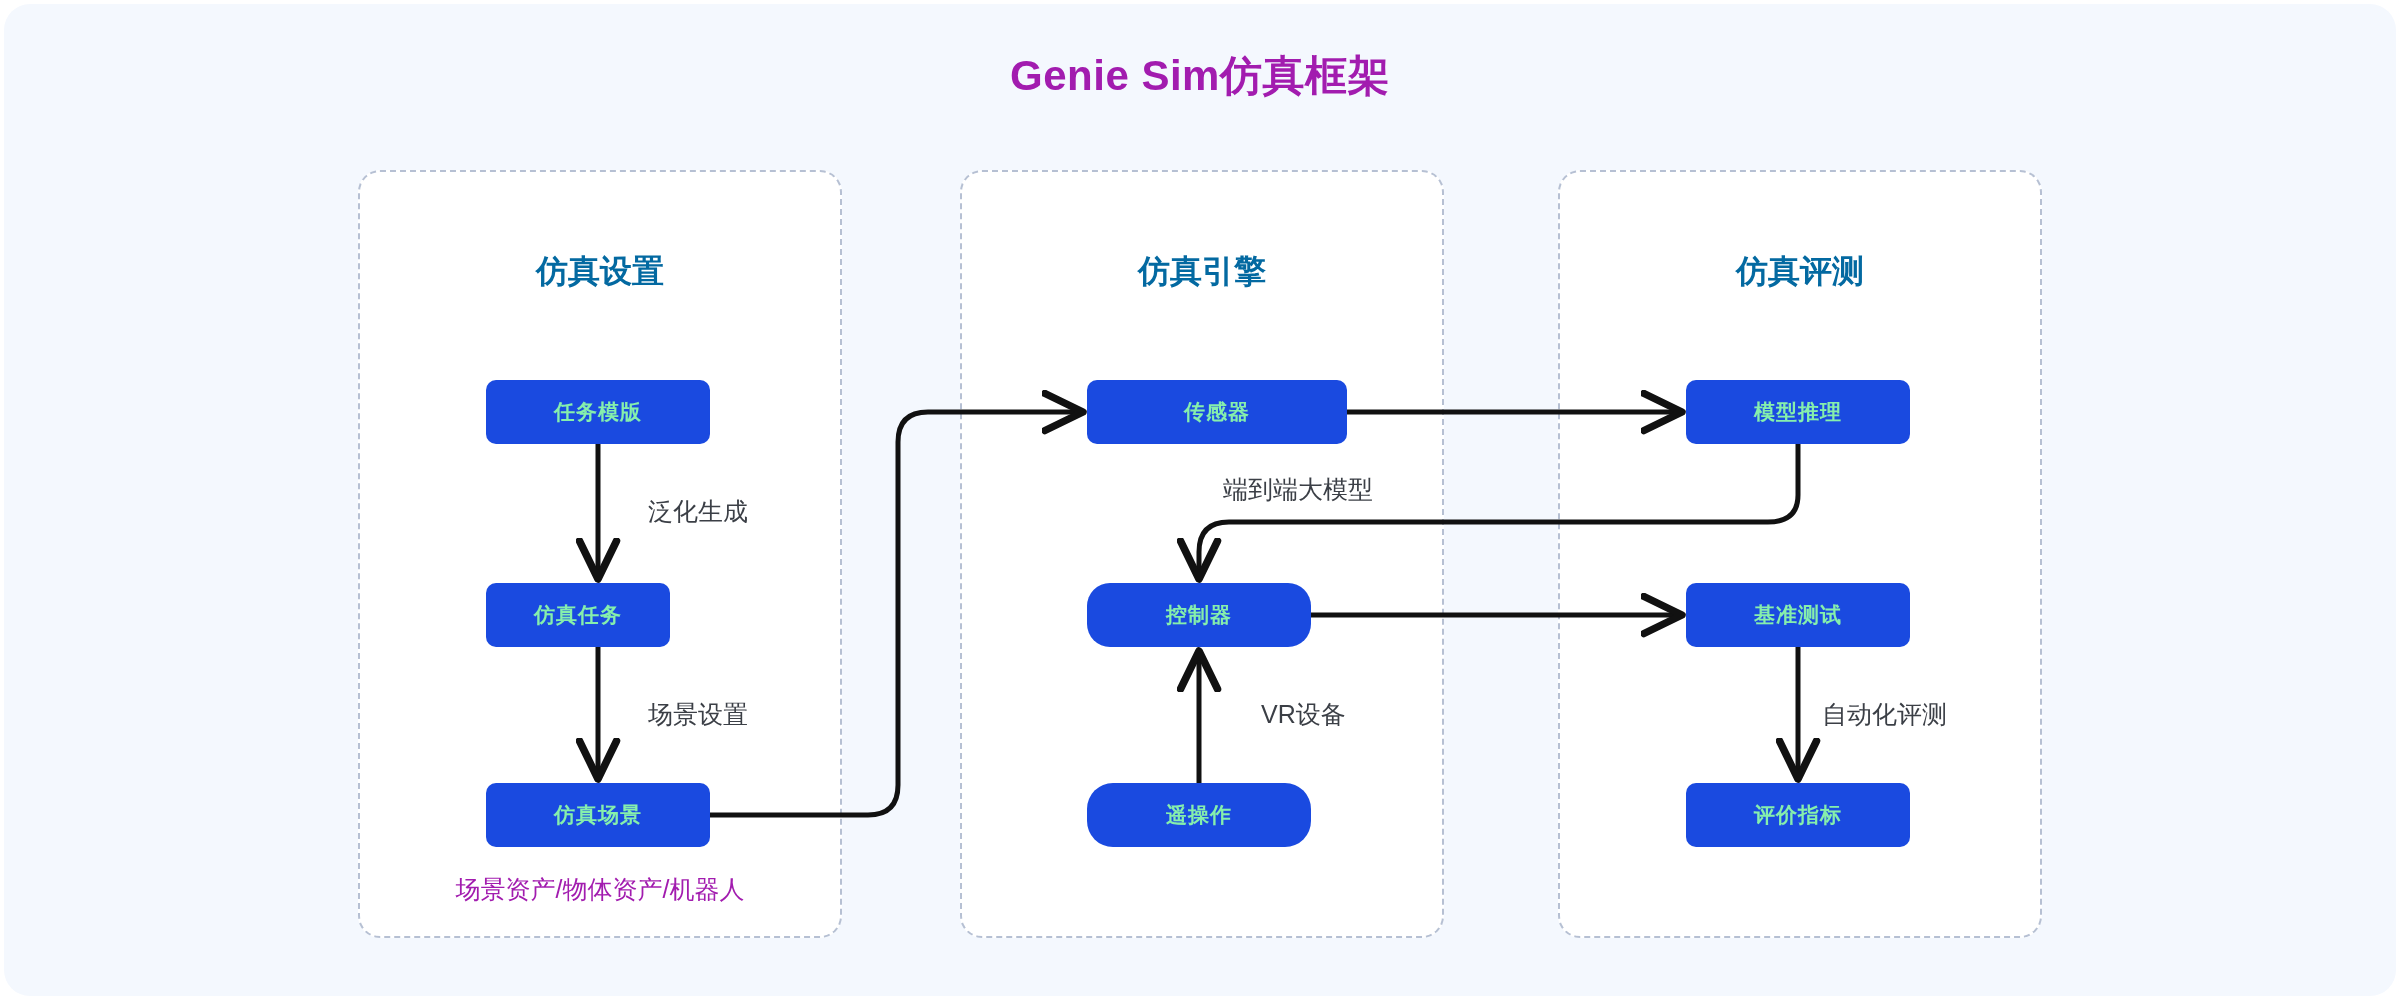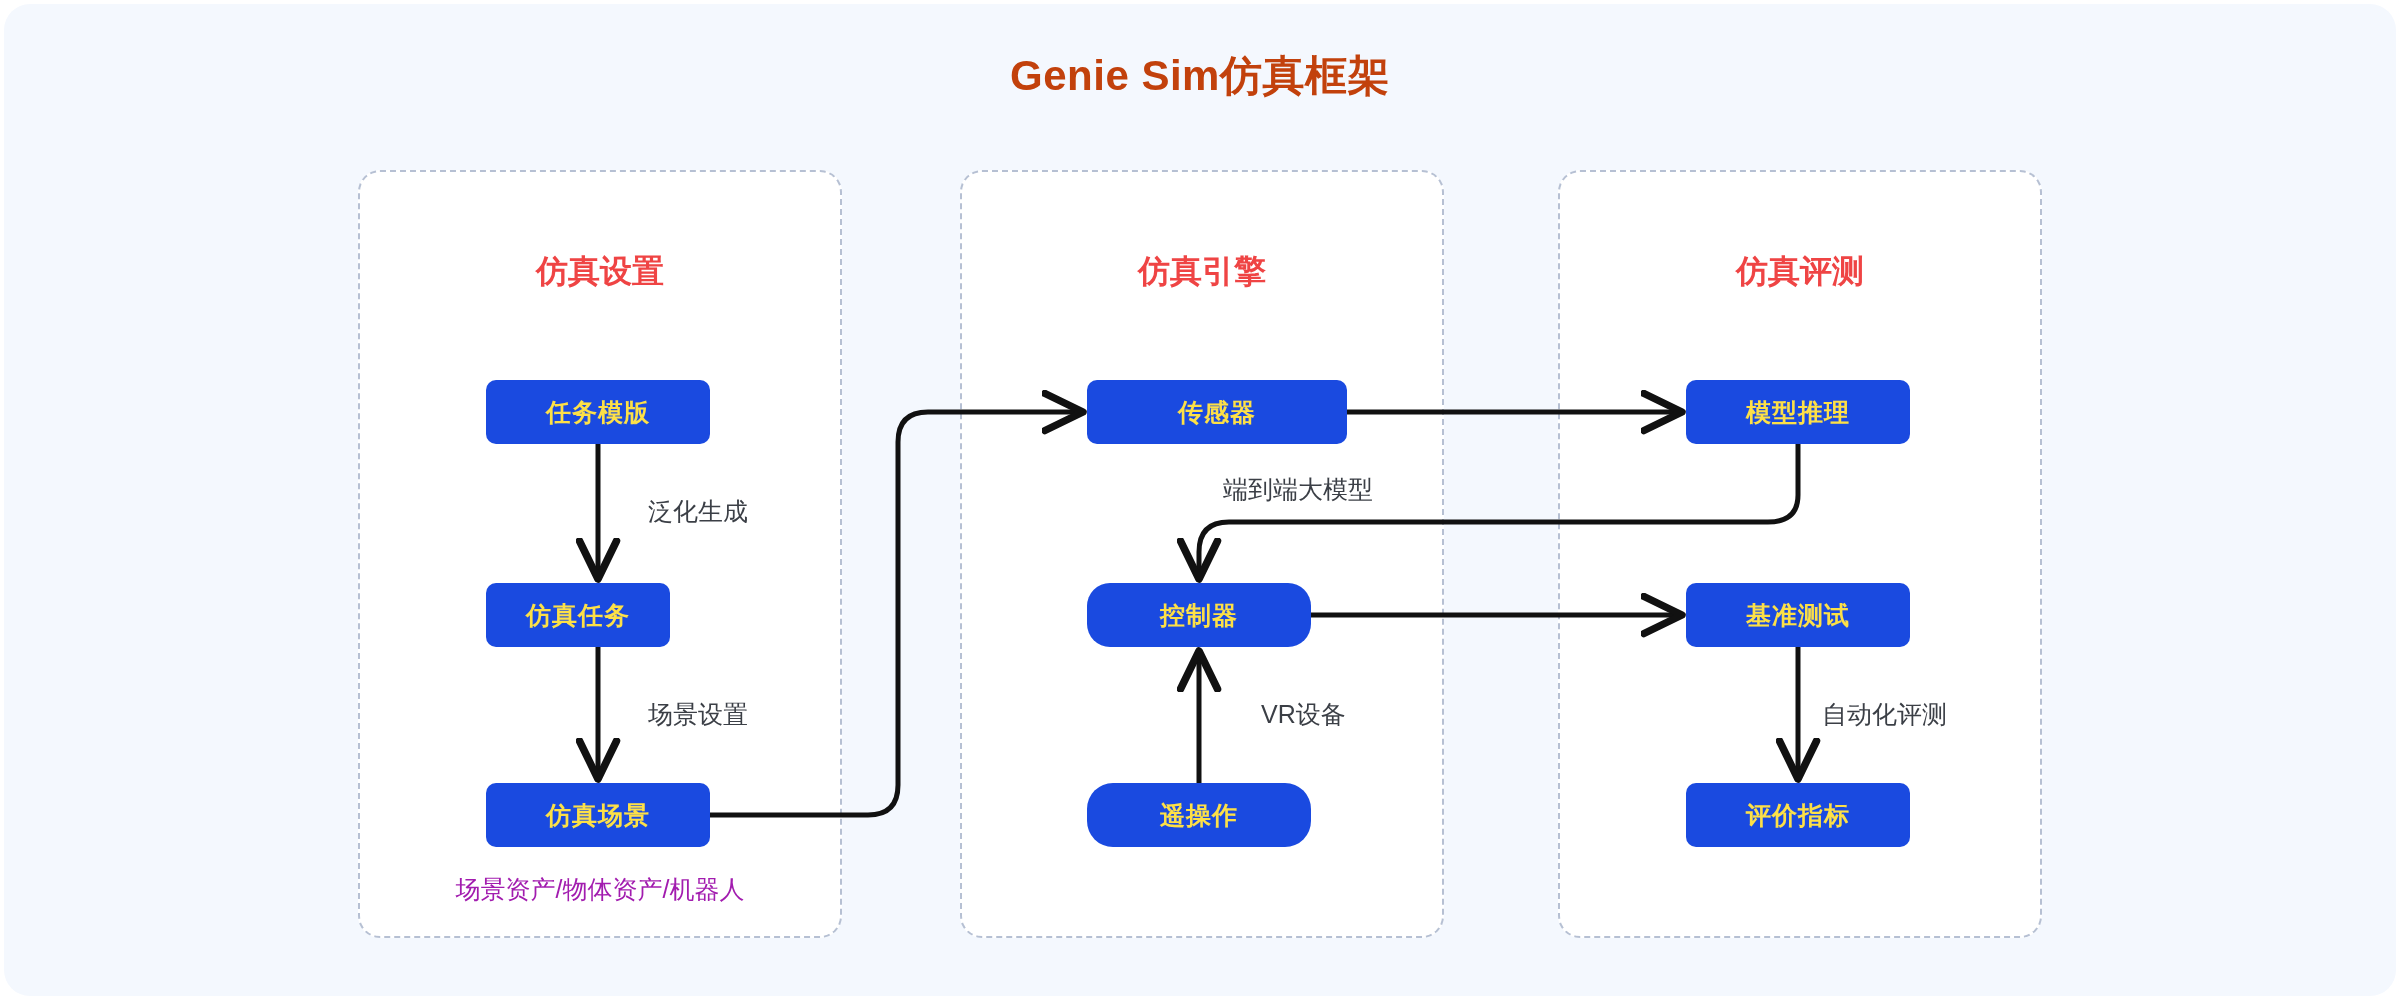--- a/index.html
+++ b/index.html
@@ -35,21 +35,21 @@
 
   
   #diagram-title {
     position: absolute;
     left: 0;
     top: 48px;
     width: 2400px;
     text-align: center;
     font-size: 42px;
     font-weight: bold;
-    color: #c2410c;
+    color: #a21caf;
     letter-spacing: 0.5px;
   }
 
   
   .panel {
     position: absolute;
     background: #ffffff;
     border: 2px dashed #b6c0d3;
     border-radius: 22px;
     box-sizing: border-box;
@@ -59,30 +59,30 @@
   #panel-eval   { left: 1558px; top: 170px; width: 484px; height: 768px; }
 
   .panel-title {
     position: absolute;
     left: 0;
     top: 78px;
     width: 100%;
     text-align: center;
     font-size: 32px;
     font-weight: bold;
-    color: #ef4444;
+    color: #0369a1;
   }
 
   
   .node {
     position: absolute;
     background: #1a4ae0;
     border-radius: 10px;
-    color: #fde047;
-    font-size: 25px;
+    color: #86efac;
+    font-size: 21px;
     font-weight: bold;
     display: flex;
     align-items: center;
     justify-content: center;
     letter-spacing: 1px;
     box-sizing: border-box;
   }
 
   
   #node-task-template { left: 486px; top: 380px; width: 224px; height: 64px; }

